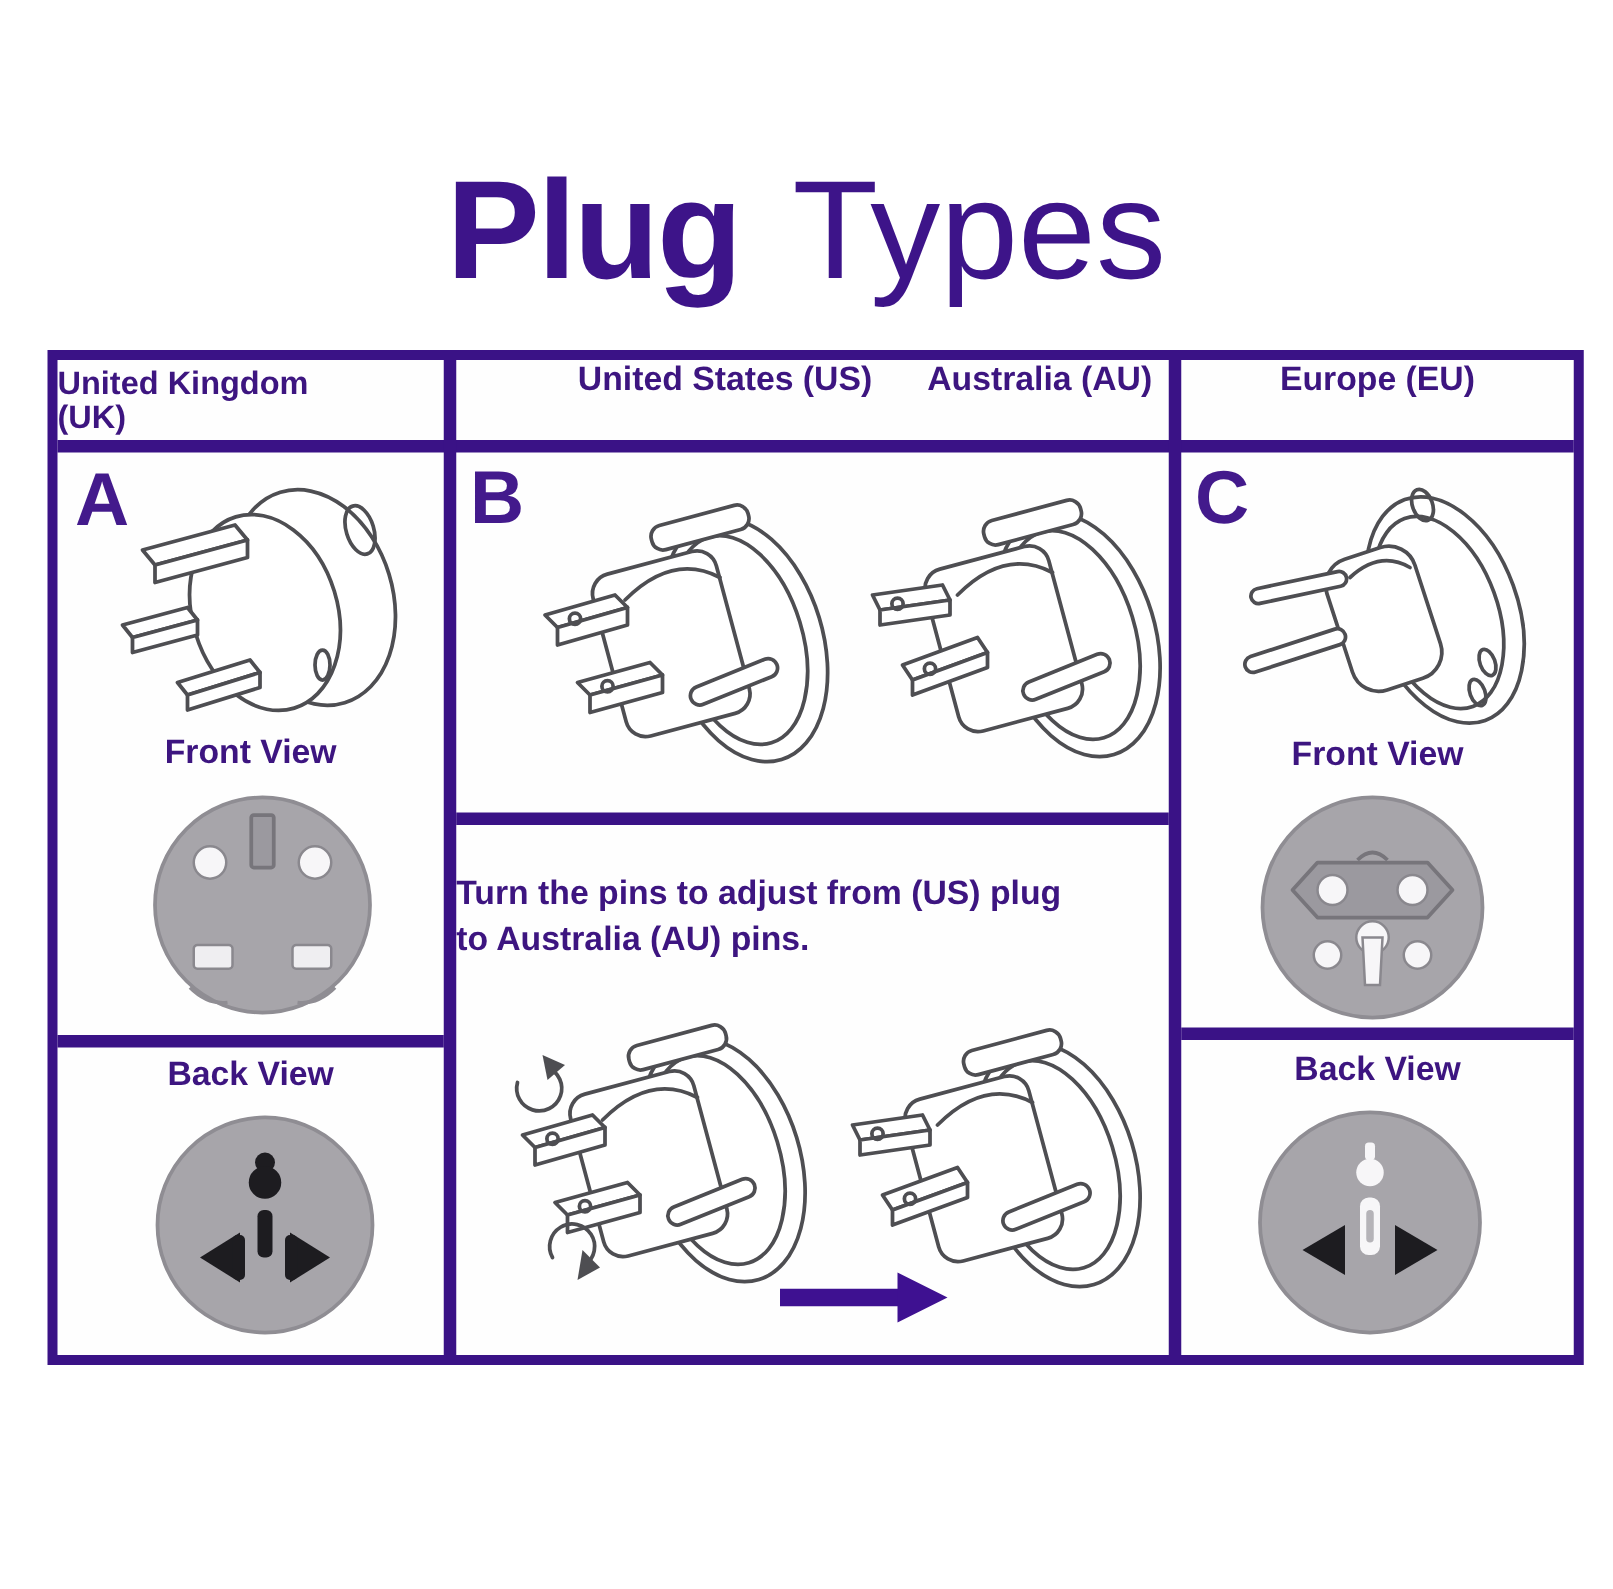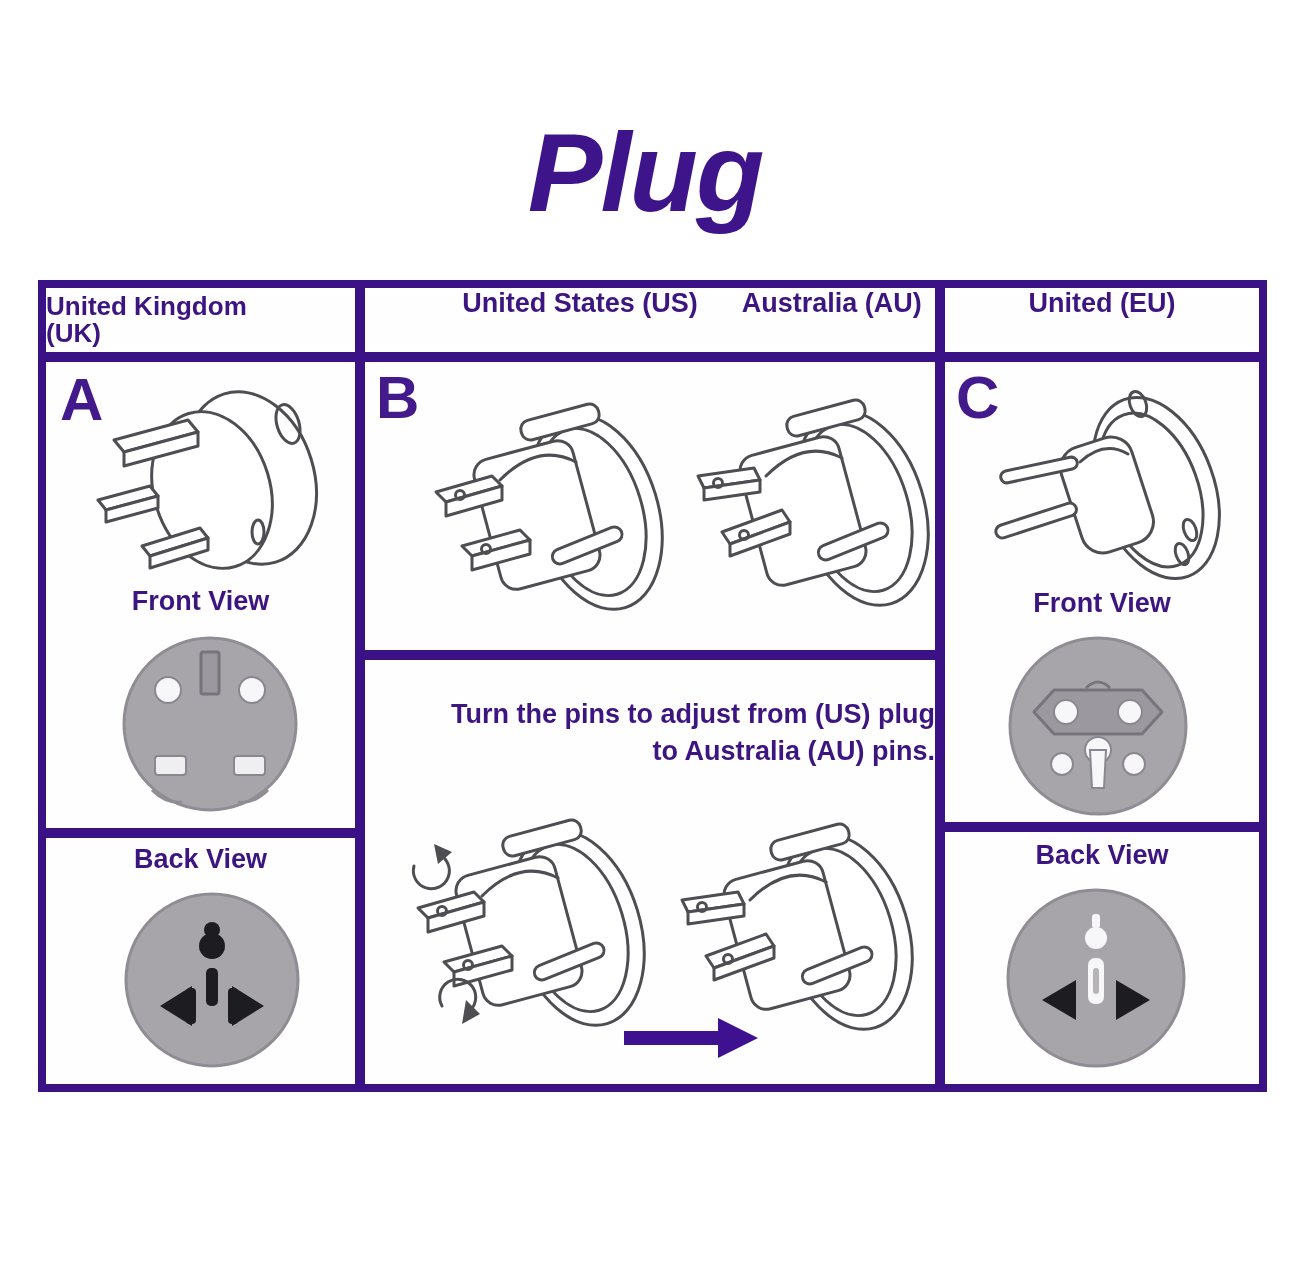--- a/index.html
+++ b/index.html
@@ -12,23 +12,22 @@
     --black:#1d1c20;
   }
   *{margin:0;padding:0;box-sizing:border-box;}
   html,body{background:#ffffff;}
   body{
     width:1290px;height:1271px;position:relative;overflow:hidden;
     font-family:"Liberation Sans", sans-serif;
   }
   .title{
     position:absolute;left:0;top:108px;width:1290px;height:150px;
-    display:flex;justify-content:center;gap:42px;
+    display:flex;align-items:center;justify-content:center;gap:42px;
     color:#3d1489;
-    font-style:italic;
   }
   .title .t-bold{font-size:112px;font-weight:800;letter-spacing:-2px;}
   .title .t-light{font-size:112px;font-weight:400;letter-spacing:0px;}
 
   .plugtable{
     position:absolute;left:38px;top:280px;width:1229px;height:812px;
     border:8px solid var(--purple);background:#fefefe;
   }
   .bar{position:absolute;background:var(--purple);}
   .vdiv1{left:309px;top:0;width:10px;height:796px;}
@@ -46,21 +45,21 @@
   .hdr-mid{left:319px;width:654px;font-size:27px;gap:44px;}
   .hdr-eu{left:899px;width:314px;font-size:27px;}
 
   .cell-letter{
     position:absolute;color:#431a8c;font-size:60px;font-weight:800;line-height:1;
   }
   .viewlabel{
     position:absolute;color:var(--ink);font-size:27px;font-weight:700;text-align:center;
   }
   .note{
-    position:absolute;left:319px;width:570px;text-align:right;color:var(--ink);
+    position:absolute;left:319px;width:570px;text-align:left;color:var(--ink);
     font-size:27px;font-weight:700;line-height:1.35;
   }
   svg{display:block;position:absolute;}
   .lineart{stroke:var(--line);stroke-width:3;fill:#fff;stroke-linejoin:round;stroke-linecap:round;}
 </style>
 </head>
 <body>
 
 <svg width="0" height="0" style="position:absolute" aria-hidden="true">
   <defs>
@@ -92,34 +91,35 @@
       <path d="M16 66 a 18 18 0 1 0 24 -12" fill="none"></path>
       <polygon points="36,44 54,52 40,64" fill="#4e4e52" stroke="none"></polygon>
       <path d="M44 206 a 18 18 0 1 1 26 6" fill="none"></path>
       <polygon points="64,224 82,214 68,200" fill="#4e4e52" stroke="none"></polygon>
     </g>
   </defs>
 </svg>
 
 <div class="title">
   <span class="t-bold">Plug</span>
+  <span class="t-light">Types</span>
 </div>
 
 <div class="plugtable">
 
   <div class="hdr hdr-uk">
     <span>United Kingdom</span>
     <span>(UK)</span>
   </div>
   <div class="hdr hdr-mid">
     <span>United States (US)</span>
     <span>Australia (AU)</span>
   </div>
   <div class="hdr hdr-eu">
-    <span>United (EU)</span>
+    <span>Europe (EU)</span>
   </div>
 
   <div class="bar hdrbar"></div>
   <div class="bar vdiv1"></div>
   <div class="bar vdiv2"></div>
   <div class="bar hdiv-left"></div>
   <div class="bar hdiv-mid"></div>
   <div class="bar hdiv-right"></div>
 
   <div class="cell-letter" style="left:14px;top:82px;">A</div>

